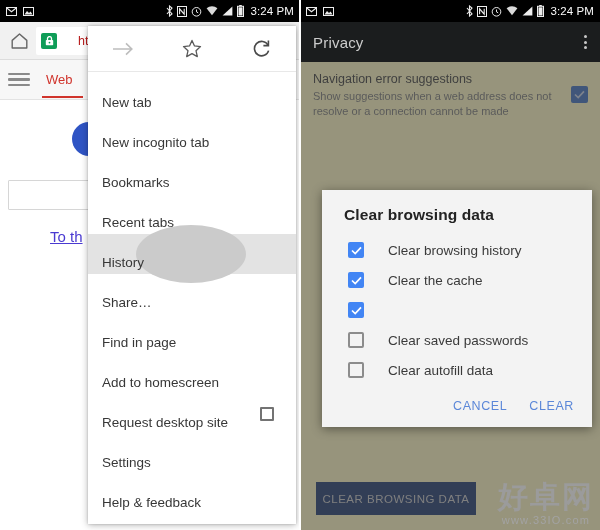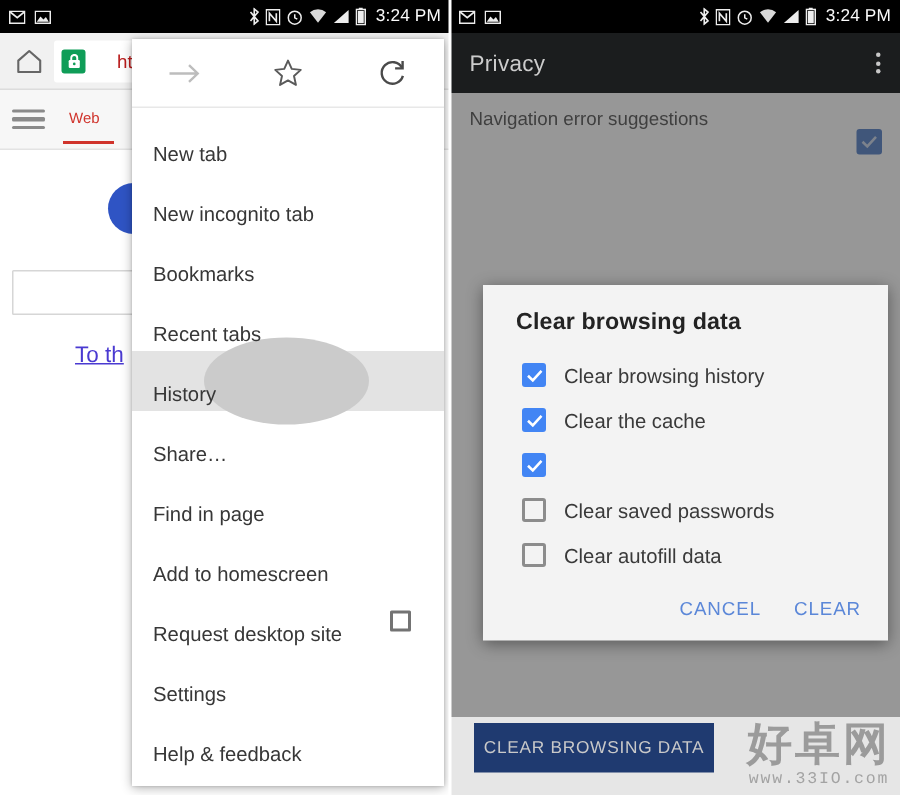--- a/index.html
+++ b/index.html
@@ -46,21 +46,21 @@
     display:flex; align-items:center; justify-content:center; flex:0 0 auto;
   }
   .omnibox-url { font-size:12.5px; color:#b91c1c; white-space:nowrap;padding-left:16px; }
 
   .lp-tabstrip {
     height:40px; background:#f7f7f7; display:flex; align-items:center;
     padding:0 8px; gap:14px; border-bottom:1px solid #e3e3e3;
   }
   .hamburger { width:22px; display:flex; flex-direction:column; gap:3px; }
   .hamburger span { display:block; height:2.5px; background:#8a8a8a; border-radius:1px; }
-  .tab-web { position:relative; font-size:10px; color:#d0342c; padding:11px 2px 11px 2px; }
+  .tab-web { position:relative; font-size:13px; color:#d0342c; padding:11px 2px 11px 2px; }
   .tab-web::after {
     content:""; position:absolute; left:-2px; right:-8px; bottom:0;
     height:2.5px; background:#d0342c;
   }
 
   .lp-page { position:relative; background:#ffffff; height:452px; }
   .g-circle {
     position:absolute; left:72px; top:22px; width:34px; height:34px;
     border-radius:50%; background:#2f54c4;
   }
@@ -104,21 +104,21 @@
 
   
   .rp-appbar {
     height:40px; background:#1b1d1e; display:flex; align-items:center;
     padding:0 13px; color:#cfcfcf;
   }
   .rp-title { font-size:15px; letter-spacing:.2px; color:#cccccc; }
   .rp-overflow { margin-left:auto; display:flex; flex-direction:column; gap:2.5px; }
   .rp-overflow i { display:block; width:3px; height:3px; border-radius:50%; background:#c8c8c8; }
 
-  .rp-body { position:relative; background:#ffffff; height:416px; }
+  .rp-body { position:relative; background:#fef9c3; height:468px; }
   .rp-setting { position:relative; padding:9px 46px 9px 13px; }
   .rp-s-title { font-size:12.5px; color:#3c3c3c; line-height:1.3; }
   .rp-s-desc  { font-size:11px; color:#7a7a7a; line-height:1.32; margin-top:2px; }
   .rp-s-check {
     position:absolute; right:12px; top:24px; width:17px; height:17px;
     background:#3f6fbf; border-radius:2px; display:flex;
     align-items:center; justify-content:center;
   }
   .rp-cbd-btn {
     position:absolute; left:16px; top:420px; width:160px; height:33px;
@@ -133,21 +133,21 @@
   
   .dialog {
     position:absolute; left:22px; top:128px; width:270px; z-index:20;
     background:#f3f3f3; box-shadow:0 2px 10px rgba(0,0,0,.42);
     padding:16px 0 6px 0;
   }
   .dlg-title {
     font-size:15.5px; font-weight:bold; color:#232323;
     padding:0 0 11px 22px; letter-spacing:.1px;
   }
-  .dlg-row { display:flex; align-items:center; gap:12px; padding:7px 0 7px 26px; }
+  .dlg-row { display:flex; align-items:center; gap:24px; padding:7px 0 7px 26px; }
   .dlg-label { font-size:13.5px; color:#3a3a3a; white-space:nowrap; }
   .cb {
     width:16px; height:16px; border-radius:2px; flex:0 0 auto;
     display:flex; align-items:center; justify-content:center;
   }
   .cb.on  { background:#4285f4; }
   .cb.off { border:2px solid #8c8c8c; background:transparent; }
   .dlg-actions {
     display:flex; justify-content:flex-end; gap:22px;
     padding:14px 18px 8px 0;
@@ -161,21 +161,21 @@
   .watermark {
     position:absolute; right:6px; bottom:4px; z-index:50;
     text-align:center; color:#9a9a9a; user-select:none;
   }
   .wm-cn {
     font-size:30px; font-weight:bold; line-height:1;
     letter-spacing:2px; color:#9b9b9b;
     font-family:"DejaVu Sans", sans-serif;
   }
   .wm-url {
-    font-size:11px; letter-spacing:1.2px; margin-top:2px; color:#a3a3a3;font-family:Liberation Mono, monospace;
+    font-size:11px; letter-spacing:1.2px; margin-top:2px; color:#a3a3a3;
   }
 </style>
 </head>
 <body>
 
 <div id="root">
 
   <div class="panel panel-left">
 
     <div class="statusbar">
@@ -389,20 +389,21 @@
         <i></i>
           <i></i>
           <i></i>
       </span>
     </div>
 
     <div class="rp-body">
 
       <div class="rp-setting">
         <div class="rp-s-title">Navigation error suggestions</div>
+        <div class="rp-s-desc">Show suggestions when a web address does not resolve or a connection cannot be made</div>
         <span class="rp-s-check">
           <svg width="11" height="9" viewBox="0 0 11 9">
               <path d="M1 4.5 L4.2 7.6 L10 1.3" fill="none" stroke="#c3d0e6" stroke-width="1.7"></path>
             </svg>
         </span>
       </div>
 
       <div class="rp-cbd-btn">CLEAR BROWSING DATA</div>
 
       <div class="rp-scrim"></div>

